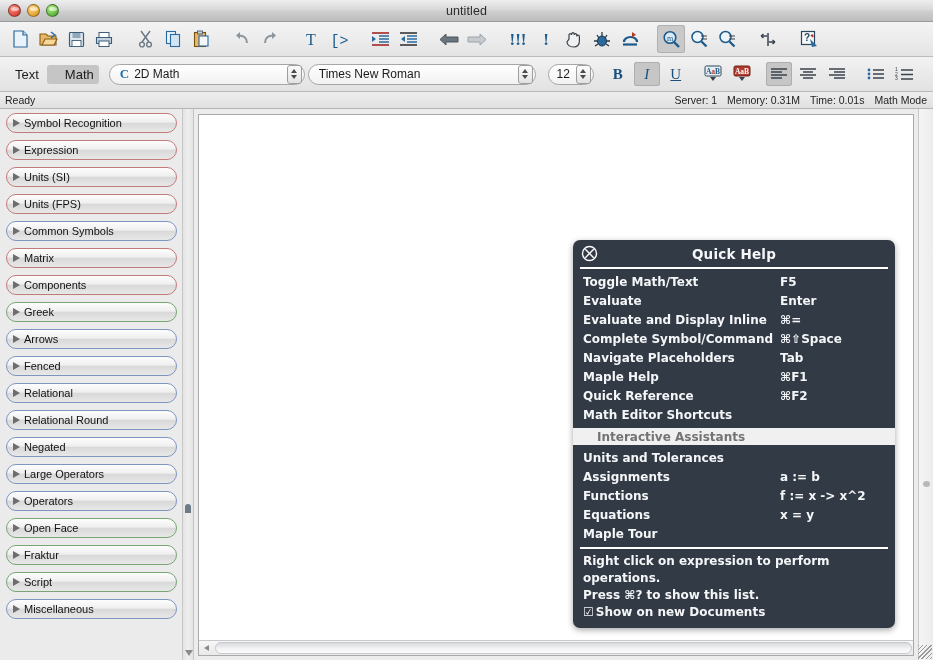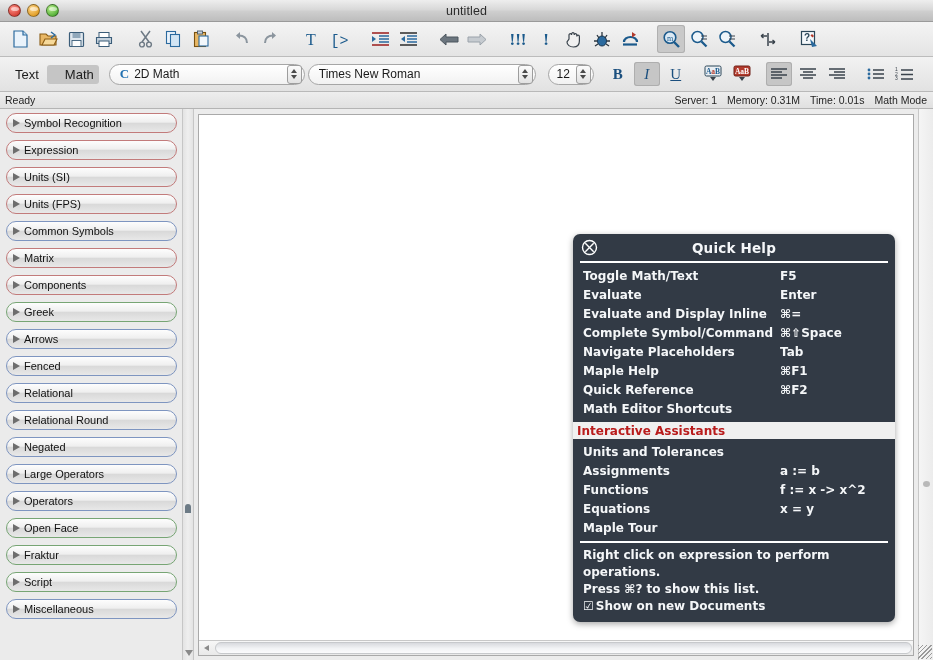--- a/index.html
+++ b/index.html
@@ -204,21 +204,21 @@
   .resize-grip {
     position: absolute; right: 1px; bottom: 1px;
     width: 14px; height: 14px;
     background:
       repeating-linear-gradient(135deg, #9a9a9a 0 1px, transparent 1px 3px);
   }
 
   
   .quickhelp {
     position: absolute;
-    left: 573px; top: 125px;
+    left: 573px; top: 131px;
     width: 322px;
     background: #323a45;
     border-radius: 7px;
     color: #f4f6f8;
     font-size: 12px;
     box-shadow: 0 2px 6px rgba(0,0,0,.35);
     overflow: hidden;
     font-family: "DejaVu Sans", sans-serif;
   }
   .qh-header {
@@ -233,24 +233,24 @@
   .qh-rule { height: 2px; background: #ffffff; margin: 0 7px; }
   .qh-sec { padding: 3px 0 4px 0; }
   .qh-row {
     display: flex; height: 19px; align-items: center;
     padding: 0 10px;
     font-weight: bold;
   }
   .qh-row .lbl { flex: 1; white-space: nowrap; }
   .qh-row .key { width: 105px; white-space: nowrap; }
   .qh-subhead {
-    background: #f0f0f0; color: #b91c1c;
+    background: #f0f0f0; color: #737373;
     font-weight: bold; font-size: 12px;
     height: 17px; display: flex; align-items: center;
-    padding-left: 4px;
+    padding-left: 24px;
   }
   .qh-foot {
     padding: 4px 10px 7px 10px;
     font-weight: bold; line-height: 17px;
   }
   .qh-foot .chk { margin-right: 2px; }
 </style>
 </head>
 <body>
 

